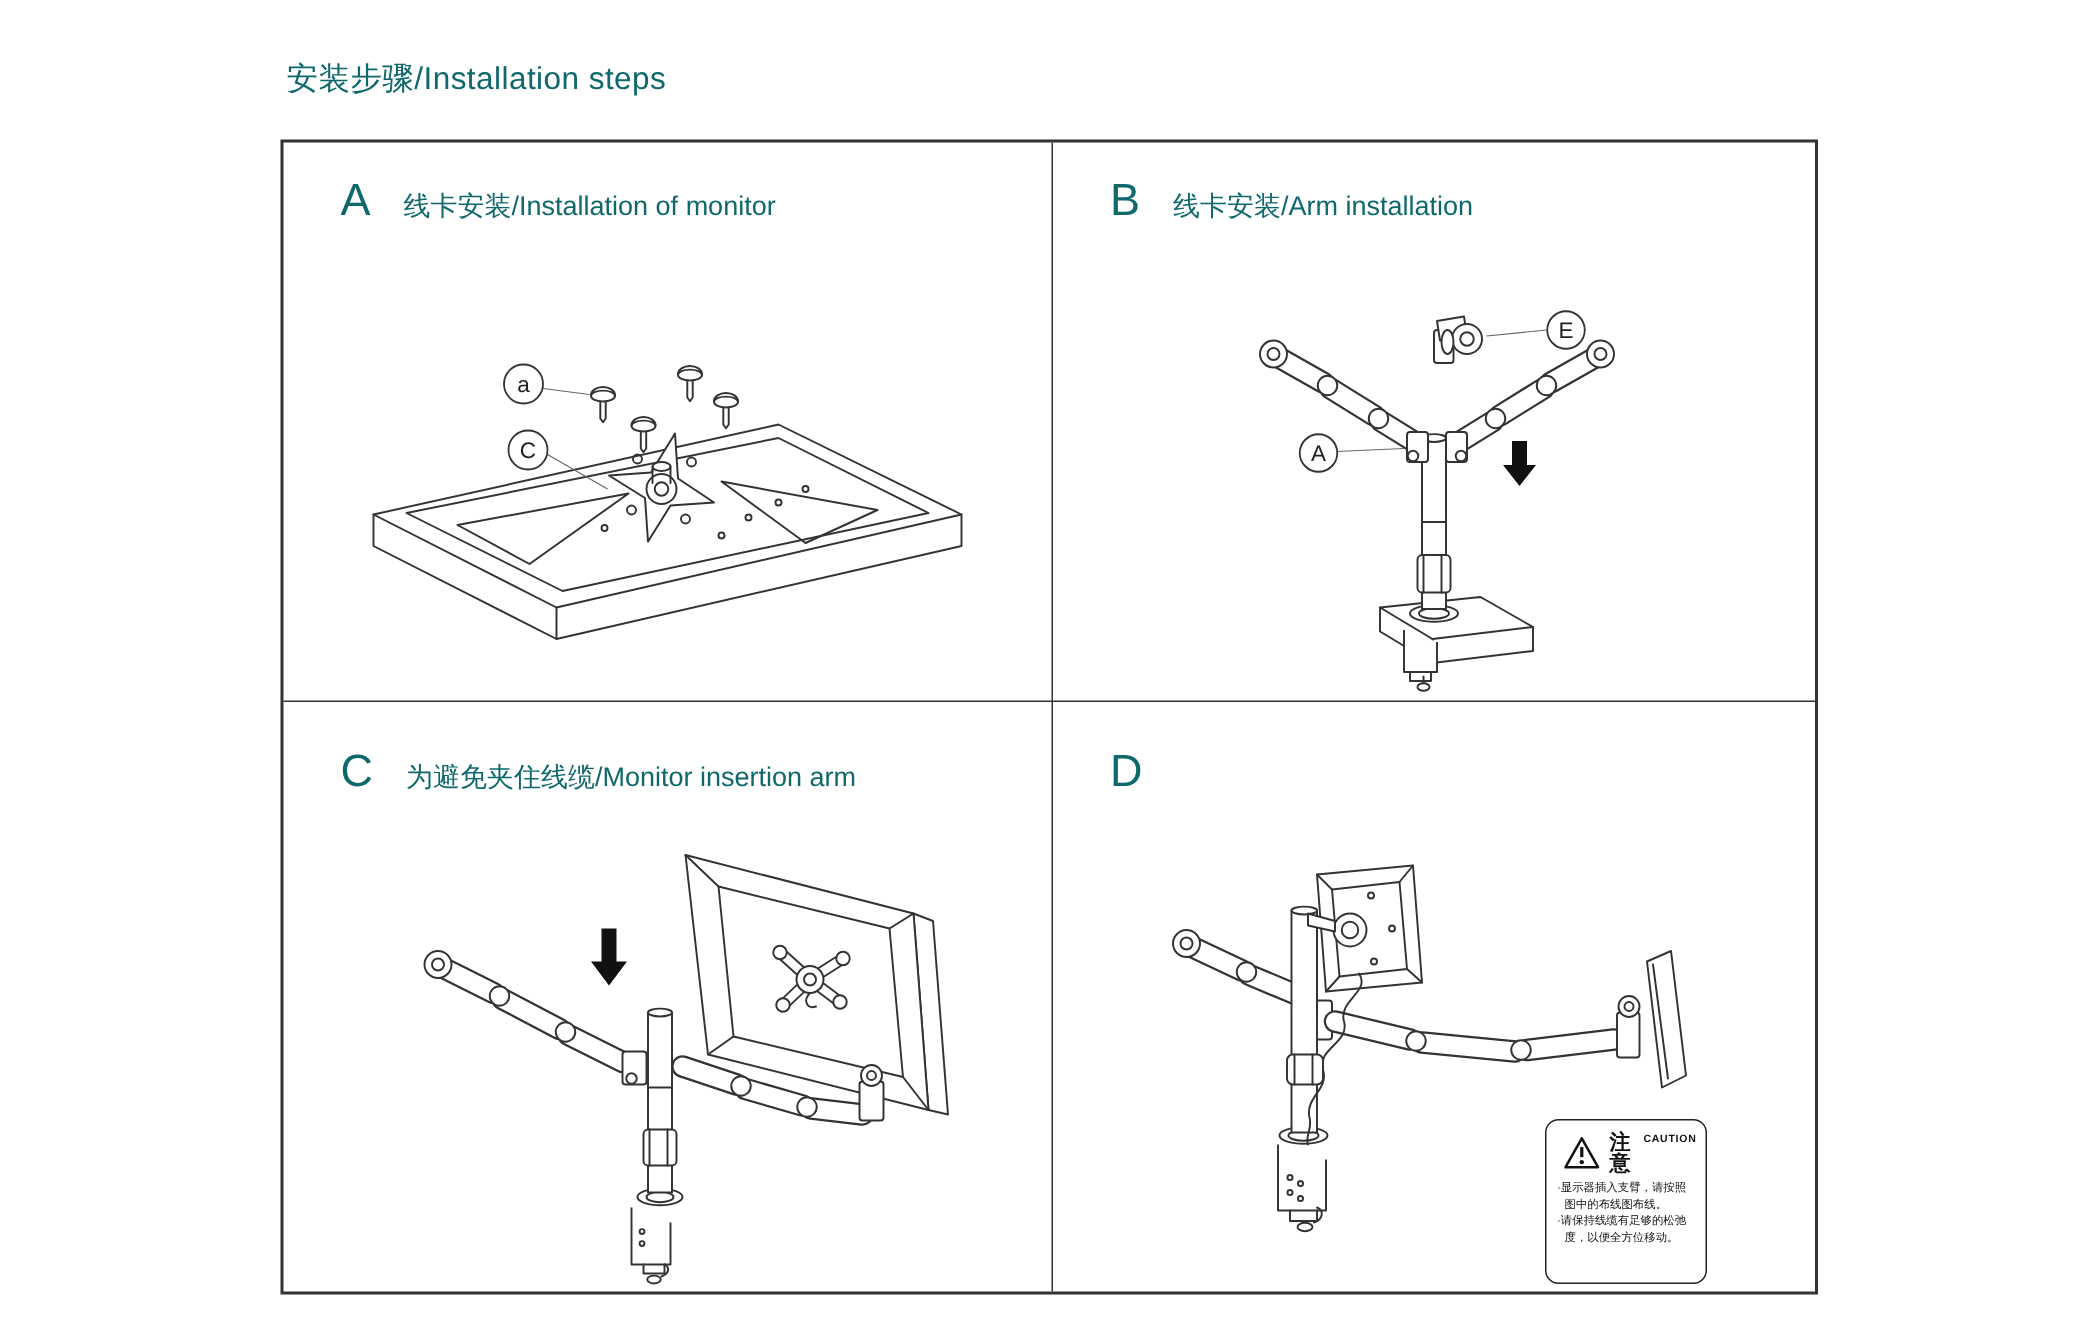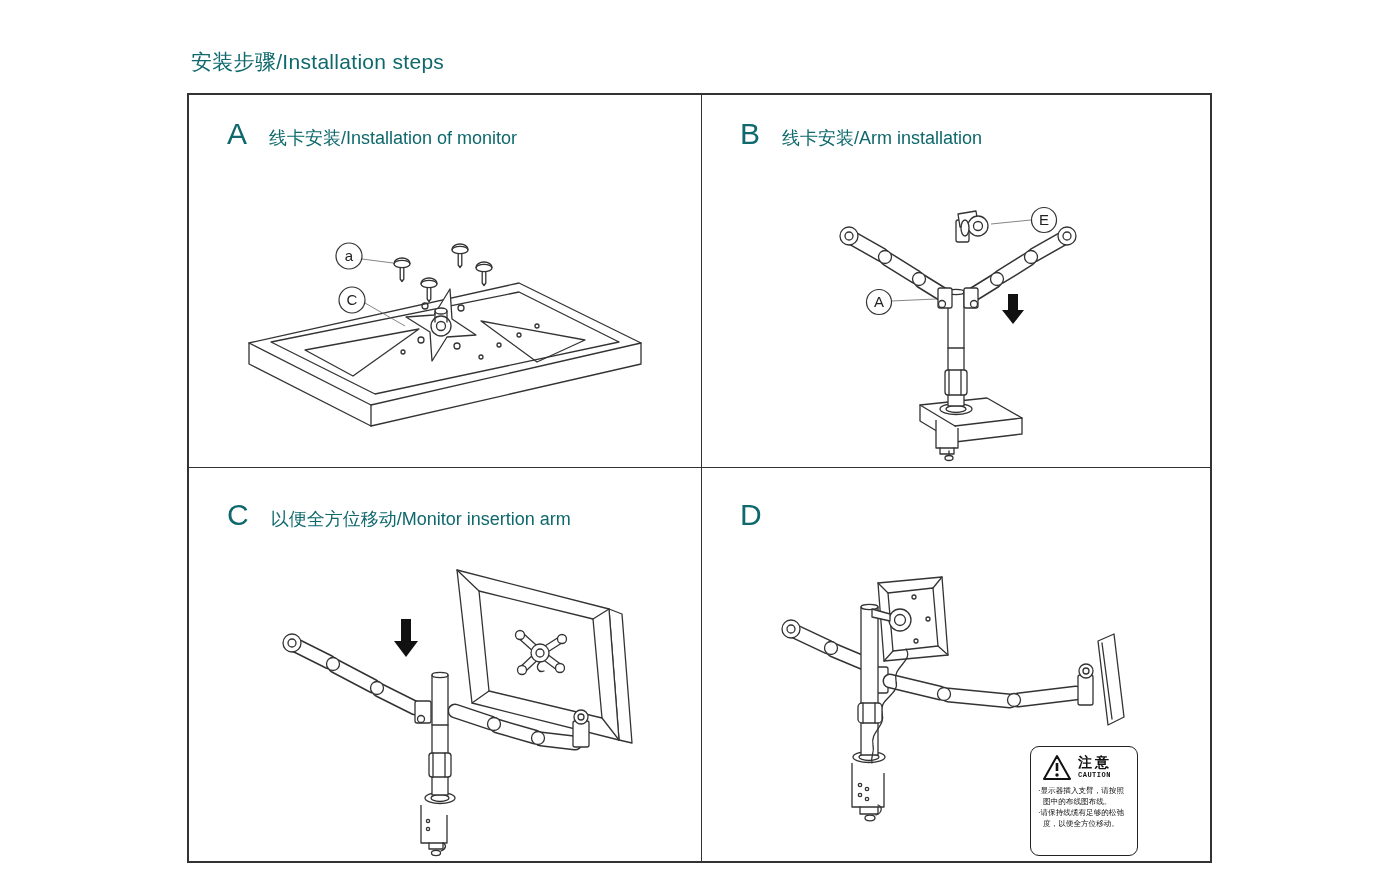--- a/index.html
+++ b/index.html
@@ -1,21 +1,21 @@
 <!DOCTYPE html>
 <html><head>
 <meta charset="utf-8">
 <style>
   html,body{margin:0;padding:0;background:#fff;}
   .canvas{
     position:relative;width:1400px;height:888px;background:#ffffff;
     font-family:"Liberation Sans","DejaVu Sans",sans-serif;overflow:hidden;
   }
   .main-title{
-    position:absolute;left:191px;top:48px;font-size:21px;font-weight:500;
+    position:absolute;left:191px;top:38px;font-size:21px;font-weight:500;
     color:#0e686c;letter-spacing:0.3px;
   }
   .grid{
     position:absolute;left:187px;top:93px;width:1025px;height:770px;
     border:2px solid #333;box-sizing:border-box;
     display:grid;grid-template-columns:513px 1fr;grid-template-rows:373px 1fr;
     background:#fff;
   }
   .panel{position:relative;box-sizing:border-box;}
   .panel-a,.panel-c{border-right:1.5px solid #333;}
@@ -35,21 +35,21 @@
   .lblt{fill:#222;font-size:15px;font-family:"Liberation Sans",sans-serif;}
   .leader{stroke:#666;stroke-width:0.8;fill:none;}
 
   
   .caution{
     position:absolute;left:328px;top:278px;width:108px;height:110px;
     border:1.6px solid #222;border-radius:9px;box-sizing:border-box;
     padding:7px 6px 4px 7px;background:#fff;
   }
   .caution-head{display:flex;align-items:center;gap:6px;margin-left:4px;}
-  .caution-titles{display:flex;flex-direction:column;line-height:1;font-family:Liberation Mono, monospace;}
+  .caution-titles{display:flex;flex-direction:row;line-height:1;}
   .caution-zh{font-size:14px;font-weight:700;color:#111;letter-spacing:3px;}
   .caution-en{font-size:7px;font-weight:700;color:#111;letter-spacing:0.5px;margin-top:2px;}
   .caution-list{margin:5px 0 0 0;padding:0;list-style:none;}
   .caution-list li{
     font-size:7.6px;line-height:1.4;color:#111;
     padding-left:5px;text-indent:-5px;margin-bottom:1px;
   }
 </style>
 </head>
 <body>
@@ -182,21 +182,21 @@
         <text class="lblt" x="177" y="127" text-anchor="middle">A</text>
         <line class="leader" x1="329" y1="40" x2="289" y2="44"></line>
         <circle class="lblc" cx="342" cy="40" r="12.5"></circle>
         <text class="lblt" x="342" y="45" text-anchor="middle">E</text>
       </svg>
     </div>
 
     <div class="panel panel-c">
       <div class="panel-header" style="top:30px;">
         <span class="panel-letter">C</span>
-        <span class="panel-title">以便全方位移动/Monitor insertion arm</span>
+        <span class="panel-title">为避免夹住线缆/Monitor insertion arm</span>
       </div>
       <svg class="illus" style="left:0;top:89px;" width="511" height="306" viewBox="0 0 511 306">
 
         <g>
           <path class="fw" d="M420,52 L433,57 L443,186 L430,183 Z"></path>
           <path class="fw" d="M268,13 L420,52 L430,183 L283,146 Z"></path>
           <path class="ln" d="M290,34 L404,62 L413,161 L300,134 Z"></path>
           <path class="ln" d="M268,13 L290,34 M420,52 L404,62 M430,183 L413,161 M283,146 L300,134"></path>
 
           <g>

